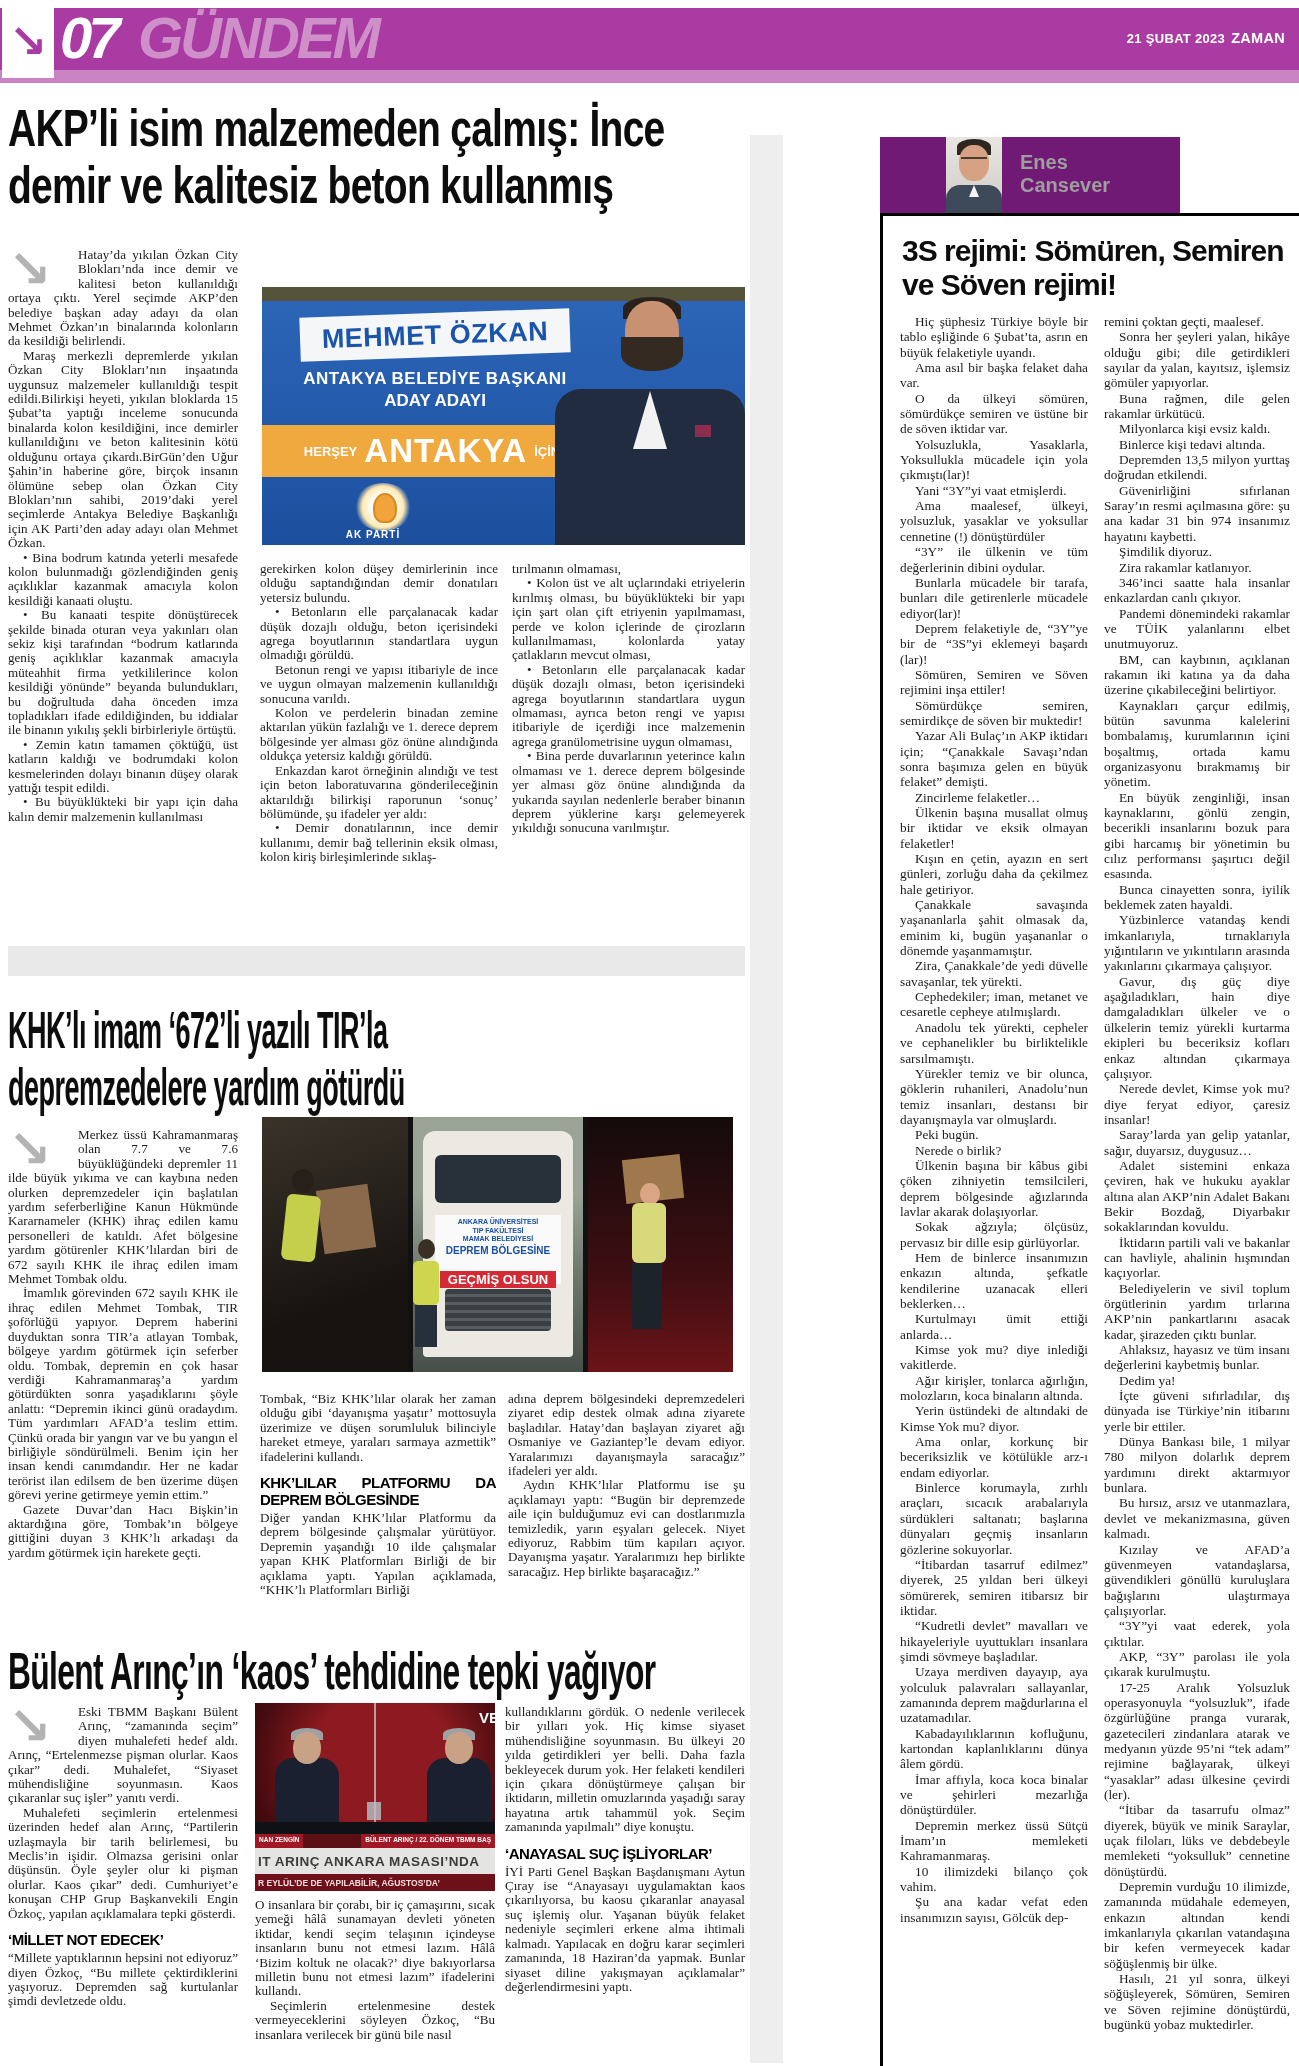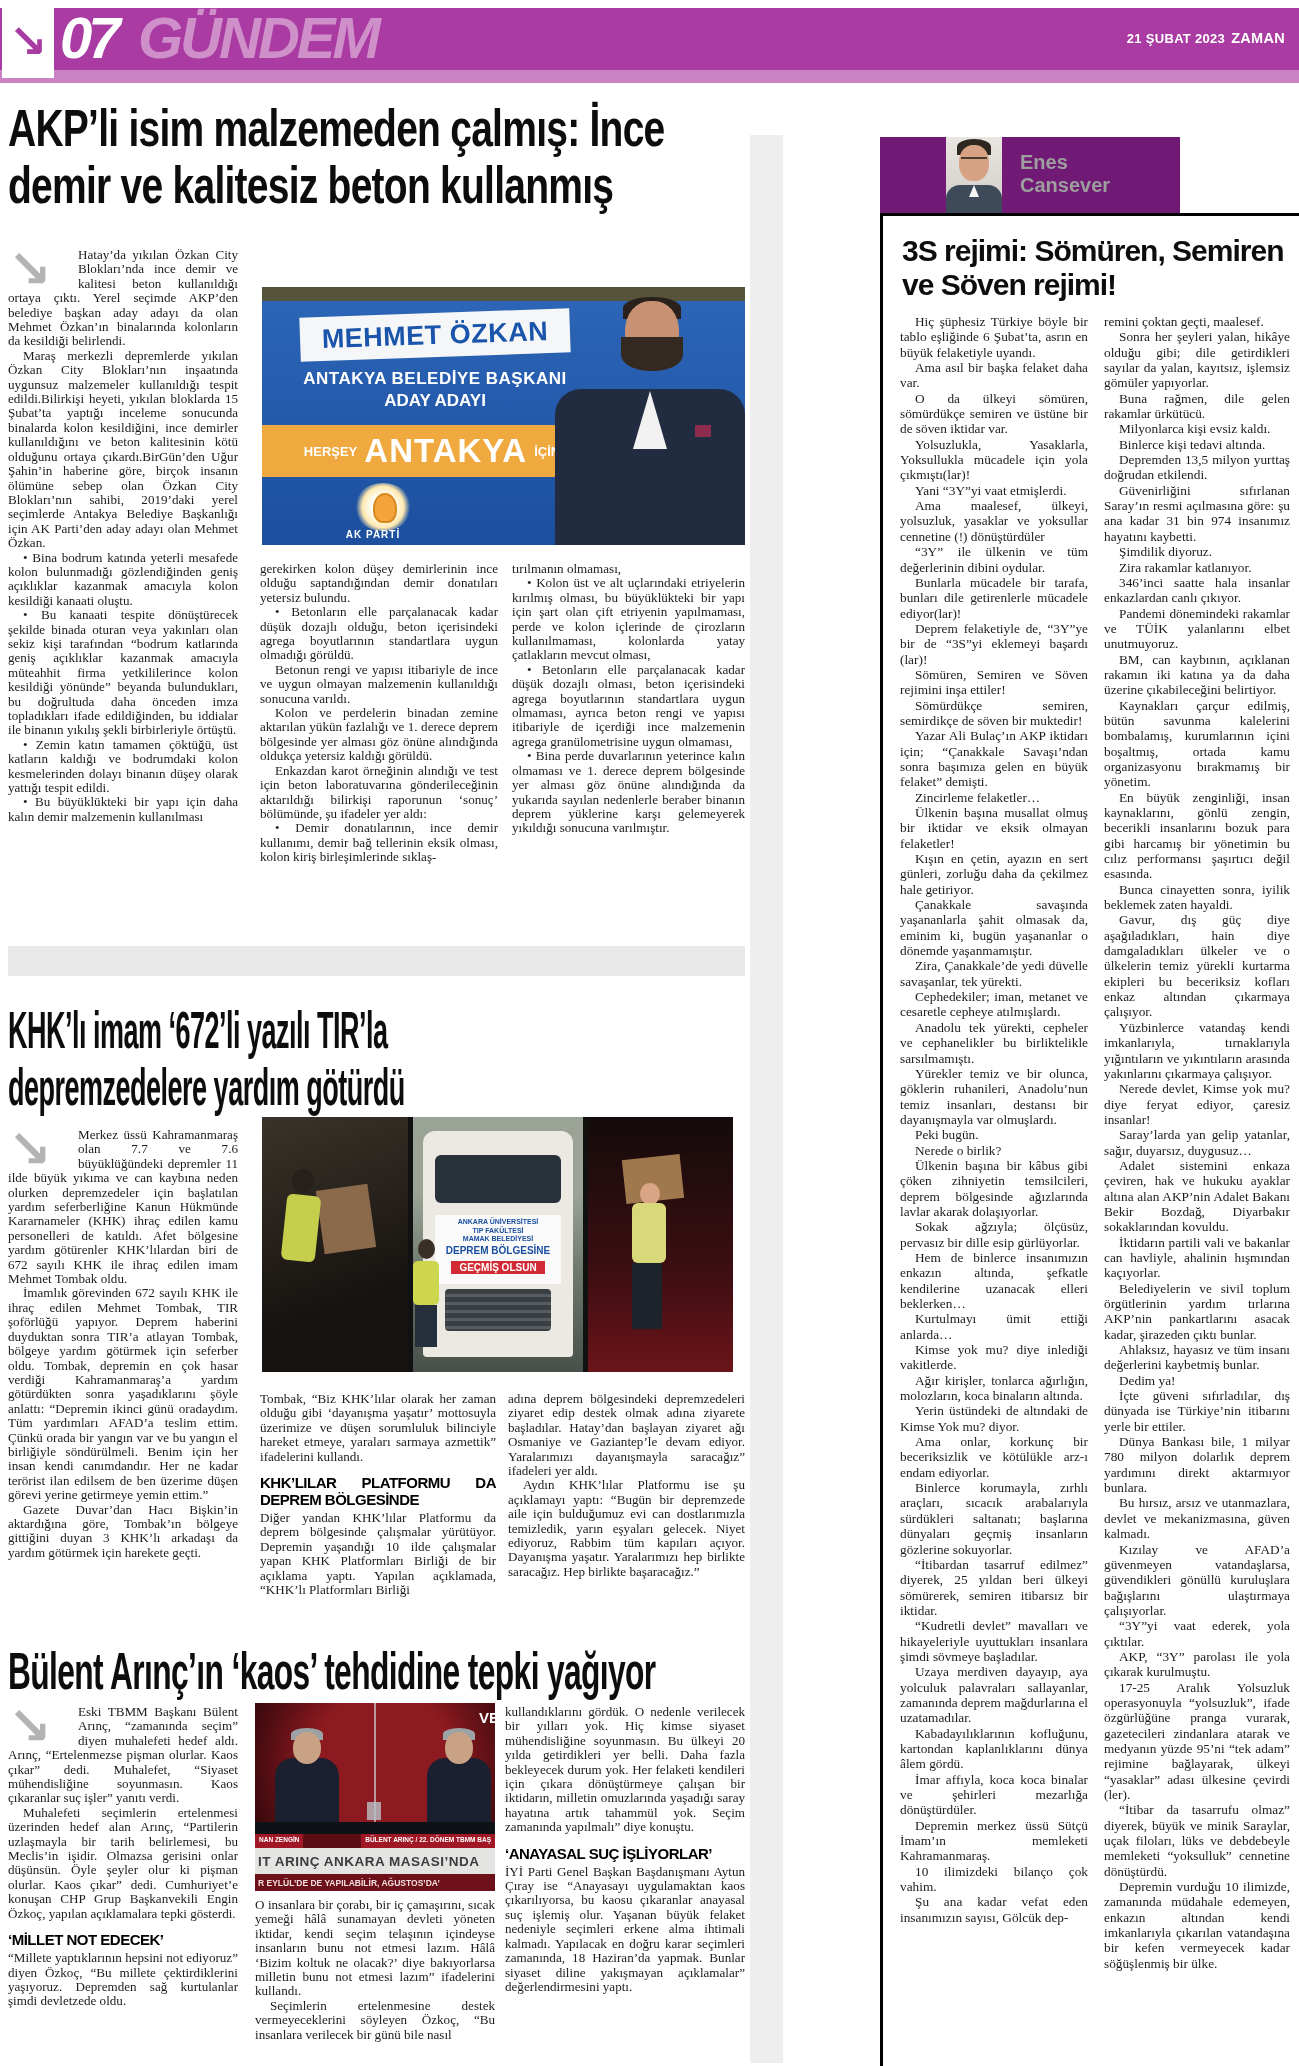--- a/index.html
+++ b/index.html
@@ -66,22 +66,22 @@
   .p2-a{left:0;width:146px;background:linear-gradient(160deg,#3a332a,#171310 70%);}
   .p2-a .crate{position:absolute;left:58px;top:70px;width:52px;height:64px;background:#8a6a4a;transform:rotate(-8deg);}
   .p2-a .vest{position:absolute;left:22px;top:78px;width:34px;height:66px;background:#c6cf4b;border-radius:6px;transform:rotate(6deg);}
   .p2-a .head{position:absolute;left:30px;top:52px;width:22px;height:24px;border-radius:50%;background:#27201a;}
   .p2-b{left:151px;width:170px;background:linear-gradient(180deg,#9aa396 0 30%,#6f7a6e 60%,#474f49);}
   .p2-truck{position:absolute;left:10px;top:14px;width:150px;height:226px;background:#ece9e3;border-radius:12px 12px 4px 4px;}
   .p2-wind{position:absolute;left:12px;top:24px;width:126px;height:48px;background:#28313a;border-radius:6px;}
   .p2-sign{position:absolute;left:12px;top:84px;width:126px;height:66px;background:#fafafa;text-align:center;padding-top:3px;}
   .p2-sign .s1{font-family:"Liberation Sans",sans-serif;font-size:7px;font-weight:bold;color:#1a4fa0;line-height:8.5px;}
   .p2-sign .s2{font-family:"Liberation Sans",sans-serif;font-size:10px;font-weight:900;color:#1a4fa0;line-height:13px;}
-  .p2-sign .s3{display:inline-block;margin-top:2px;background:#d22b35;color:#fff;font-family:"Liberation Sans",sans-serif;
-               font-size:10px;font-weight:900;padding:1px 8px;}
+  .p2-sign .s3{display:inline-block;margin-top:14px;background:#d22b35;color:#fff;font-family:"Liberation Sans",sans-serif;
+               font-size:13px;font-weight:900;padding:1px 8px;}
   .p2-grille{position:absolute;left:22px;top:158px;width:106px;height:42px;background:repeating-linear-gradient(180deg,#3a3f43 0 5px,#565c60 5px 8px);border-radius:4px;}
   .p2-driver{position:absolute;left:-4px;top:120px;width:34px;height:110px;}
   .p2-driver .dv{position:absolute;left:4px;top:24px;width:26px;height:44px;background:#cdd64d;border-radius:5px;}
   .p2-driver .dh{position:absolute;left:9px;top:2px;width:17px;height:20px;border-radius:50%;background:#3a2f26;}
   .p2-driver .dl{position:absolute;left:6px;top:68px;width:22px;height:42px;background:#25303c;}
   .p2-c{left:326px;width:145px;background:linear-gradient(180deg,#140b0b,#3c0e12 60%,#6b1418);}
   .p2-c .box{position:absolute;left:36px;top:40px;width:58px;height:44px;background:#a0784e;transform:rotate(-6deg);}
   .p2-c .vest{position:absolute;left:44px;top:86px;width:34px;height:60px;background:#d8d97a;border-radius:6px;}
   .p2-c .head{position:absolute;left:52px;top:66px;width:20px;height:22px;border-radius:50%;background:#d9a584;}
   .p2-c .leg{position:absolute;left:44px;top:146px;width:30px;height:66px;background:#1d232b;}
@@ -382,31 +382,32 @@
     <p>Depremden 13,5 milyon yurttaş doğrudan etkilendi.</p>
     <p>Güvenirliğini sıfırlanan Saray’ın resmi açılmasına göre: şu ana kadar 31 bin 974 insanımız hayatını kaybetti.</p>
     <p>Şimdilik diyoruz.</p>
     <p>Zira rakamlar katlanıyor.</p>
     <p>346’inci saatte hala insanlar enkazlardan canlı çıkıyor.</p>
     <p>Pandemi dönemindeki rakamlar ve TÜİK yalanlarını elbet unutmuyoruz.</p>
     <p>BM, can kaybının, açıklanan rakamın iki katına ya da daha üzerine çıkabileceğini belirtiyor.</p>
     <p>Kaynakları çarçur edilmiş, bütün savunma kalelerini bombalamış, kurumlarının içini boşaltmış, ortada kamu organizasyonu bırakmamış bir yönetim.</p>
     <p>En büyük zenginliği, insan kaynaklarını, gönlü zengin, becerikli insanlarını bozuk para gibi harcamış bir yönetimin bu cılız performansı şaşırtıcı değil esasında.</p>
     <p>Bunca cinayetten sonra, iyilik beklemek zaten hayaldi.</p>
+    <p>Yüzbinlerce vatandaş kendi imkanlarıyla, tırnaklarıyla yığıntıların ve yıkıntıların arasında yakınlarını çıkarmaya çalışıyor.</p>
     <p>Gavur, dış güç diye aşağıladıkları, hain diye damgaladıkları ülkeler ve o ülkelerin temiz yürekli kurtarma ekipleri bu beceriksiz kofları enkaz altından çıkarmaya çalışıyor.</p>
-    <p>Yüzbinlerce vatandaş kendi imkanlarıyla, tırnaklarıyla yığıntıların ve yıkıntıların arasında yakınlarını çıkarmaya çalışıyor.</p>
     <p>Nerede devlet, Kimse yok mu? diye feryat ediyor, çaresiz insanlar!</p>
     <p>Saray’larda yan gelip yatanlar, sağır, duyarsız, duygusuz…</p>
     <p>Adalet sistemini enkaza çeviren, hak ve hukuku ayaklar altına alan AKP’nin Adalet Bakanı Bekir Bozdağ, Diyarbakır sokaklarından kovuldu.</p>
     <p>İktidarın partili vali ve bakanlar can havliyle, ahalinin hışmından kaçıyorlar.</p>
     <p>Belediyelerin ve sivil toplum örgütlerinin yardım tırlarına AKP’nin pankartlarını asacak kadar, şirazeden çıktı bunlar.</p>
     <p>Ahlaksız, hayasız ve tüm insanı değerlerini kaybetmiş bunlar.</p>
     <p>Dedim ya!</p>
     <p>İçte güveni sıfırladılar, dış dünyada ise Türkiye’nin itibarını yerle bir ettiler.</p>
     <p>Dünya Bankası bile, 1 milyar 780 milyon dolarlık deprem yardımını direkt aktarmıyor bunlara.</p>
     <p>Bu hırsız, arsız ve utanmazlara, devlet ve mekanizmasına, güven kalmadı.</p>
     <p>Kızılay ve AFAD’a güvenmeyen vatandaşlarsa, güvendikleri gönüllü kuruluşlara bağışlarını ulaştırmaya çalışıyorlar.</p>
     <p>“3Y”yi vaat ederek, yola çıktılar.</p>
     <p>AKP, “3Y” parolası ile yola çıkarak kurulmuştu.</p>
     <p>17-25 Aralık Yolsuzluk operasyonuyla “yolsuzluk”, ifade özgürlüğüne pranga vurarak, gazetecileri zindanlara atarak ve medyanın yüzde 95’ni “tek adam” rejimine bağlayarak, ülkeyi “yasaklar” adası ülkesine çevirdi (ler).</p>
     <p>“İtibar da tasarrufu olmaz” diyerek, büyük ve minik Saraylar, uçak filoları, lüks ve debdebeyle memleketi “yoksulluk” cennetine dönüştürdü.</p>
     <p>Depremin vurduğu 10 ilimizde, zamanında müdahale edemeyen, enkazın altından kendi imkanlarıyla çıkarılan vatandaşına bir kefen vermeyecek kadar söğüşlenmiş bir ülke.</p>
+    <p>Hasılı, 21 yıl sonra, ülkeyi söğüşleyerek, Sömüren, Semiren ve Söven rejimine dönüştürdü, bugünkü yobaz muktedirler.</p>
   </div>
 
 </body></html>

